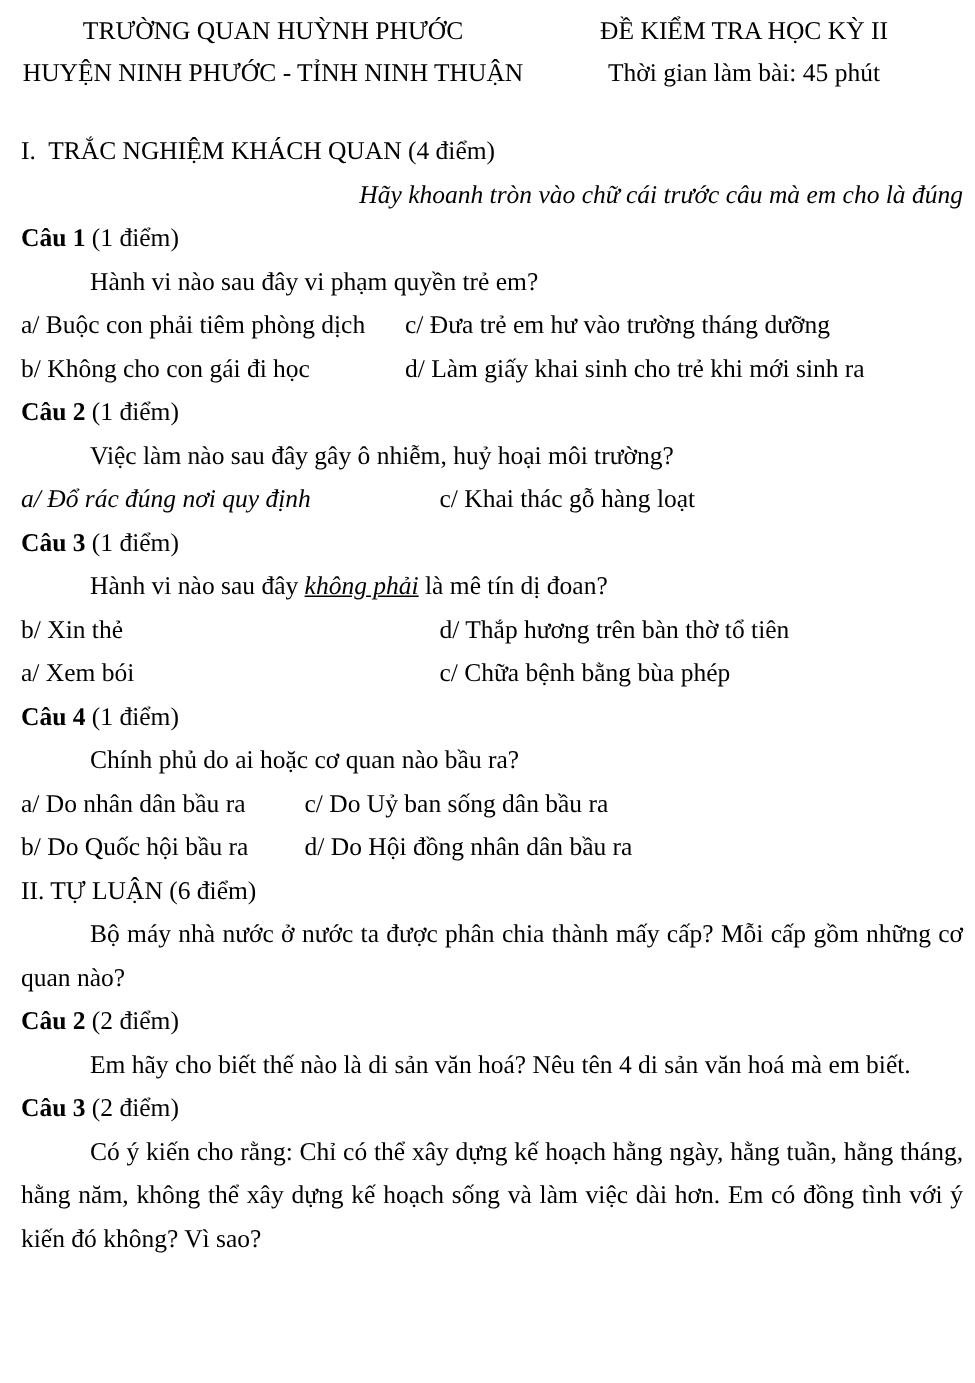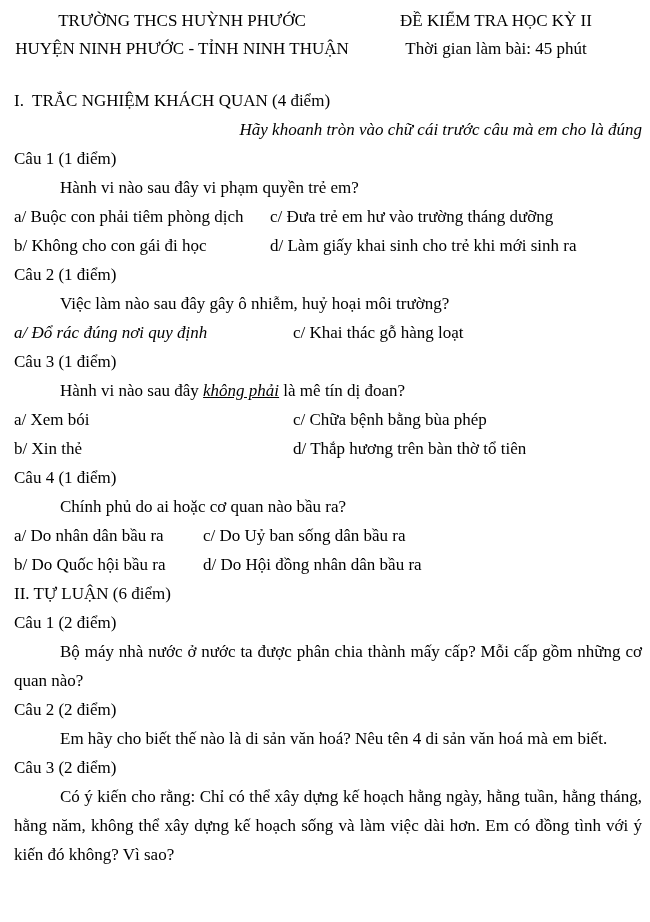--- a/index.html
+++ b/index.html
@@ -20,38 +20,38 @@
   .hdr-left { width: 336px; text-align: center; line-height: 28px; }
   .hdr-right { flex: 1; text-align: center; line-height: 28px; }
 
   
   .doc { margin-top: 23px; line-height: 29px; }
   .doc > div { margin: 0; }
   .sec-title { white-space: pre-wrap; }
   .indent { text-indent: 46px; }
   .justify { text-align: justify; }
   .instr { font-style: italic; text-align: right; }
-  .qlabel { font-weight: normal; }
+  .qlabel { font-weight: bold; }
   .emu { font-style: italic; text-decoration: underline; }
 
   
   .opt-row .c1 { display: inline-block; }
   .optw-q1 .c1 { width: 256px; }
   .optw-q2 .c1 { width: 279px; font-style: italic; }
   .optw-q3 .c1 { width: 279px; }
   .optw-q4 .c1 { width: 189px; }
 </style>
 </head>
 <body>
 
 <div class="page">
 
   <div class="hdr">
     <div class="hdr-left">
-      <div>TRƯỜNG THCS HUỲNH PHƯỚC</div>
+      <div>TRƯỜNG QUAN HUỲNH PHƯỚC</div>
       <div>HUYỆN NINH PHƯỚC - TỈNH NINH THUẬN</div>
     </div>
     <div class="hdr-right">
       <div>ĐỀ KIỂM TRA HỌC KỲ II</div>
       <div>Thời gian làm bài: 45 phút</div>
     </div>
   </div>
 
   <div class="doc">
 
@@ -62,31 +62,30 @@
     <div class="indent">Hành vi nào sau đây vi phạm quyền trẻ em?</div>
     <div class="opt-row optw-q1"><span class="c1">a/ Buộc con phải tiêm phòng dịch</span><span class="c2">c/ Đưa trẻ em hư vào trường tháng dưỡng</span></div>
     <div class="opt-row optw-q1"><span class="c1">b/ Không cho con gái đi học</span><span class="c2">d/ Làm giấy khai sinh cho trẻ khi mới sinh ra</span></div>
 
     <div><span class="qlabel">Câu 2</span> <span>(1 điểm)</span></div>
     <div class="indent">Việc làm nào sau đây gây ô nhiễm, huỷ hoại môi trường?</div>
     <div class="opt-row optw-q2"><span class="c1">a/ Đổ rác đúng nơi quy định</span><span class="c2">c/ Khai thác gỗ hàng loạt</span></div>
 
     <div><span class="qlabel">Câu 3</span> <span>(1 điểm)</span></div>
     <div class="indent"><span>Hành vi nào sau đây </span><span class="emu">không phải</span><span> là mê tín dị đoan?</span></div>
+    <div class="opt-row optw-q3"><span class="c1">b/ Xin thẻ</span><span class="c2">d/ Thắp hương trên bàn thờ tổ tiên</span></div>
     <div class="opt-row optw-q3"><span class="c1">a/ Xem bói</span><span class="c2">c/ Chữa bệnh bằng bùa phép</span></div>
-    <div class="opt-row optw-q3"><span class="c1">b/ Xin thẻ</span><span class="c2">d/ Thắp hương trên bàn thờ tổ tiên</span></div>
 
     <div><span class="qlabel">Câu 4</span> <span>(1 điểm)</span></div>
     <div class="indent">Chính phủ do ai hoặc cơ quan nào bầu ra?</div>
     <div class="opt-row optw-q4"><span class="c1">a/ Do nhân dân bầu ra</span><span class="c2">c/ Do Uỷ ban sống dân bầu ra</span></div>
     <div class="opt-row optw-q4"><span class="c1">b/ Do Quốc hội bầu ra</span><span class="c2">d/ Do Hội đồng nhân dân bầu ra</span></div>
 
     <div>II. TỰ LUẬN (6 điểm)</div>
 
-    <div><span class="qlabel">Câu 1</span> <span>(2 điểm)</span></div>
     <div class="indent justify">Bộ máy nhà nước ở nước ta được phân chia thành mấy cấp? Mỗi cấp gồm những cơ quan nào?</div>
 
     <div><span class="qlabel">Câu 2</span> <span>(2 điểm)</span></div>
     <div class="indent justify">Em hãy cho biết thế nào là di sản văn hoá? Nêu tên 4 di sản văn hoá mà em biết.</div>
 
     <div><span class="qlabel">Câu 3</span> <span>(2 điểm)</span></div>
     <div class="indent justify">Có ý kiến cho rằng: Chỉ có thể xây dựng kế hoạch hằng ngày, hằng tuần, hằng tháng, hằng năm, không thể xây dựng kế hoạch sống và làm việc dài hơn. Em có đồng tình với ý kiến đó không? Vì sao?</div>
 
   </div>
 </div>

